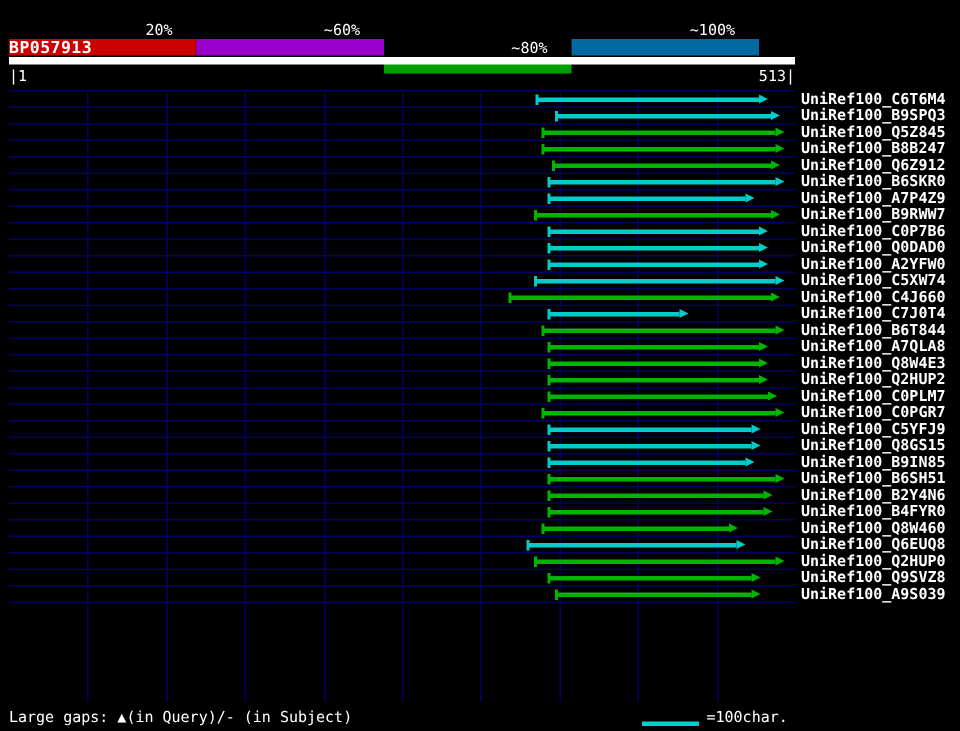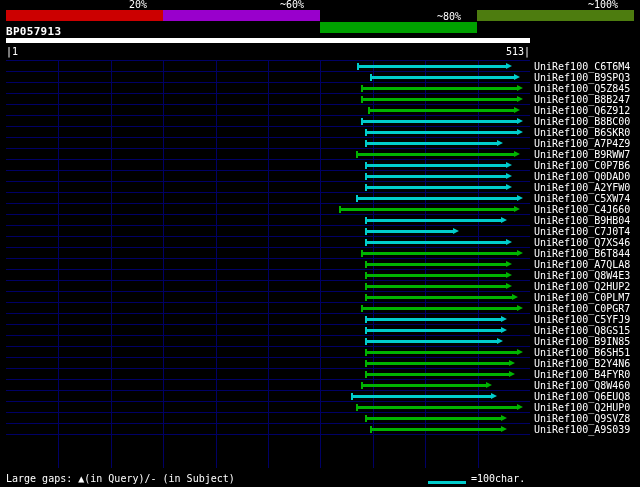--- a/index.html
+++ b/index.html
@@ -1,56 +1,56 @@
 <!DOCTYPE html>
 <html><head>
 <meta charset="utf-8">
 <style>
   * { margin:0; padding:0; box-sizing:border-box; }
   html,body { background:#000; }
   .screen {
     position:relative; width:640px; height:487px; background:#000;
     font-family:"DejaVu Sans Mono", monospace; color:#fff; overflow:hidden;
   }
-  .colorbar { position:absolute; left:6px; top:10px; width:628px; height:11px; display:flex; }
+  .colorbar { position:absolute; left:6px; top:26px; width:500px; height:11px; display:flex; }
   .cb-seg { position:relative; flex:1; height:11px; }
   .cb-label { position:absolute; top:-10px; right:16px; font-size:10px; line-height:10px; color:#fff; white-space:nowrap; }
   .query-title { position:absolute; left:6px; top:25px; font-size:11px; font-weight:bold; letter-spacing:0.3px; }
   .query-bar { position:absolute; left:6px; top:38px; width:524px; height:5px; background:#fff; }
   .ruler { position:absolute; left:6px; top:46px; width:524px; font-size:10px; display:flex; justify-content:space-between; }
   .plot { position:absolute; left:6px; top:60px; width:524px; height:408px; border-top:1px solid #000066; }
   .vgrid { position:absolute; top:0; bottom:0; width:1px; background:#000066; }
   .hit-row { position:relative; height:11px; border-bottom:1px solid #000066; }
   .hit-bar { position:absolute; top:0; height:11px; }
   .hit-line { position:absolute; top:4px; height:3px; left:1px; right:5px; }
   .hit-tail { position:absolute; left:0; top:2px; width:2px; height:7px; }
   .hit-head { position:absolute; right:-1px; top:2px; width:0; height:0;
               border-top:3.5px solid transparent; border-bottom:3.5px solid transparent;
               border-left:6px solid #0f0; }
-  .hit-label { position:absolute; left:528px; top:0; font-size:10px; line-height:11px; white-space:nowrap; }
+  .hit-label { position:absolute; left:528px; top:0; font-size:10px; line-height:11px; white-space:nowrap;font-weight:bold; }
   .footer-note { position:absolute; left:6px; top:473px; font-size:10px; }
   .scale-legend { position:absolute; left:428px; top:472px; display:flex; align-items:flex-end; font-size:10px; height:12px; }
   .scale-line { width:38px; height:3px; margin-right:5px; }
 </style>
 </head>
 <body>
 
 <div class="screen">
 
   <div class="colorbar">
       <div class="cb-seg" style="background: rgb(204, 0, 0);">
         <span class="cb-label">20%</span>
       </div>
       <div class="cb-seg" style="background: rgb(153, 0, 204);">
         <span class="cb-label">~60%</span>
       </div>
       <div class="cb-seg" style="background: rgb(0, 160, 0); margin-top: 12px;">
         <span class="cb-label">~80%</span>
       </div>
-      <div class="cb-seg" style="background: #4d7c0f;">
+      <div class="cb-seg" style="background: #0369a1;">
         <span class="cb-label">~100%</span>
       </div>
     </div>
 
   <div class="query-title">BP057913</div>
 
   <div class="query-bar"></div>
 
   <div class="ruler">
     <span>|1</span>
@@ -101,28 +101,20 @@
       </div>
       <div class="hit-row">
         <div class="hit-bar" style="left: 362px; width: 151px;">
           <div class="hit-line" style="background: rgb(0, 180, 0);"></div>
           <div class="hit-tail" style="background: rgb(0, 180, 0);"></div>
           <div class="hit-head" style="border-left-color: rgb(0, 180, 0);"></div>
         </div>
         <span class="hit-label">UniRef100_Q6Z912</span>
       </div>
       <div class="hit-row">
-        <div class="hit-bar" style="left: 355px; width: 161px;">
-          <div class="hit-line" style="background: rgb(0, 204, 204);"></div>
-          <div class="hit-tail" style="background: rgb(0, 204, 204);"></div>
-          <div class="hit-head" style="border-left-color: rgb(0, 204, 204);"></div>
-        </div>
-        <span class="hit-label">UniRef100_B8BC00</span>
-      </div>
-      <div class="hit-row">
         <div class="hit-bar" style="left: 359px; width: 157px;">
           <div class="hit-line" style="background: rgb(0, 204, 204);"></div>
           <div class="hit-tail" style="background: rgb(0, 204, 204);"></div>
           <div class="hit-head" style="border-left-color: rgb(0, 204, 204);"></div>
         </div>
         <span class="hit-label">UniRef100_B6SKR0</span>
       </div>
       <div class="hit-row">
         <div class="hit-bar" style="left: 359px; width: 137px;">
           <div class="hit-line" style="background: rgb(0, 204, 204);"></div>
@@ -173,42 +165,26 @@
       </div>
       <div class="hit-row">
         <div class="hit-bar" style="left: 333px; width: 180px;">
           <div class="hit-line" style="background: rgb(0, 180, 0);"></div>
           <div class="hit-tail" style="background: rgb(0, 180, 0);"></div>
           <div class="hit-head" style="border-left-color: rgb(0, 180, 0);"></div>
         </div>
         <span class="hit-label">UniRef100_C4J660</span>
       </div>
       <div class="hit-row">
-        <div class="hit-bar" style="left: 359px; width: 141px;">
-          <div class="hit-line" style="background: rgb(0, 204, 204);"></div>
-          <div class="hit-tail" style="background: rgb(0, 204, 204);"></div>
-          <div class="hit-head" style="border-left-color: rgb(0, 204, 204);"></div>
-        </div>
-        <span class="hit-label">UniRef100_B9HB04</span>
-      </div>
-      <div class="hit-row">
         <div class="hit-bar" style="left: 359px; width: 93px;">
           <div class="hit-line" style="background: rgb(0, 204, 204);"></div>
           <div class="hit-tail" style="background: rgb(0, 204, 204);"></div>
           <div class="hit-head" style="border-left-color: rgb(0, 204, 204);"></div>
         </div>
         <span class="hit-label">UniRef100_C7J0T4</span>
-      </div>
-      <div class="hit-row">
-        <div class="hit-bar" style="left: 359px; width: 146px;">
-          <div class="hit-line" style="background: rgb(0, 204, 204);"></div>
-          <div class="hit-tail" style="background: rgb(0, 204, 204);"></div>
-          <div class="hit-head" style="border-left-color: rgb(0, 204, 204);"></div>
-        </div>
-        <span class="hit-label">UniRef100_Q7XS46</span>
       </div>
       <div class="hit-row">
         <div class="hit-bar" style="left: 355px; width: 161px;">
           <div class="hit-line" style="background: rgb(0, 180, 0);"></div>
           <div class="hit-tail" style="background: rgb(0, 180, 0);"></div>
           <div class="hit-head" style="border-left-color: rgb(0, 180, 0);"></div>
         </div>
         <span class="hit-label">UniRef100_B6T844</span>
       </div>
       <div class="hit-row">

